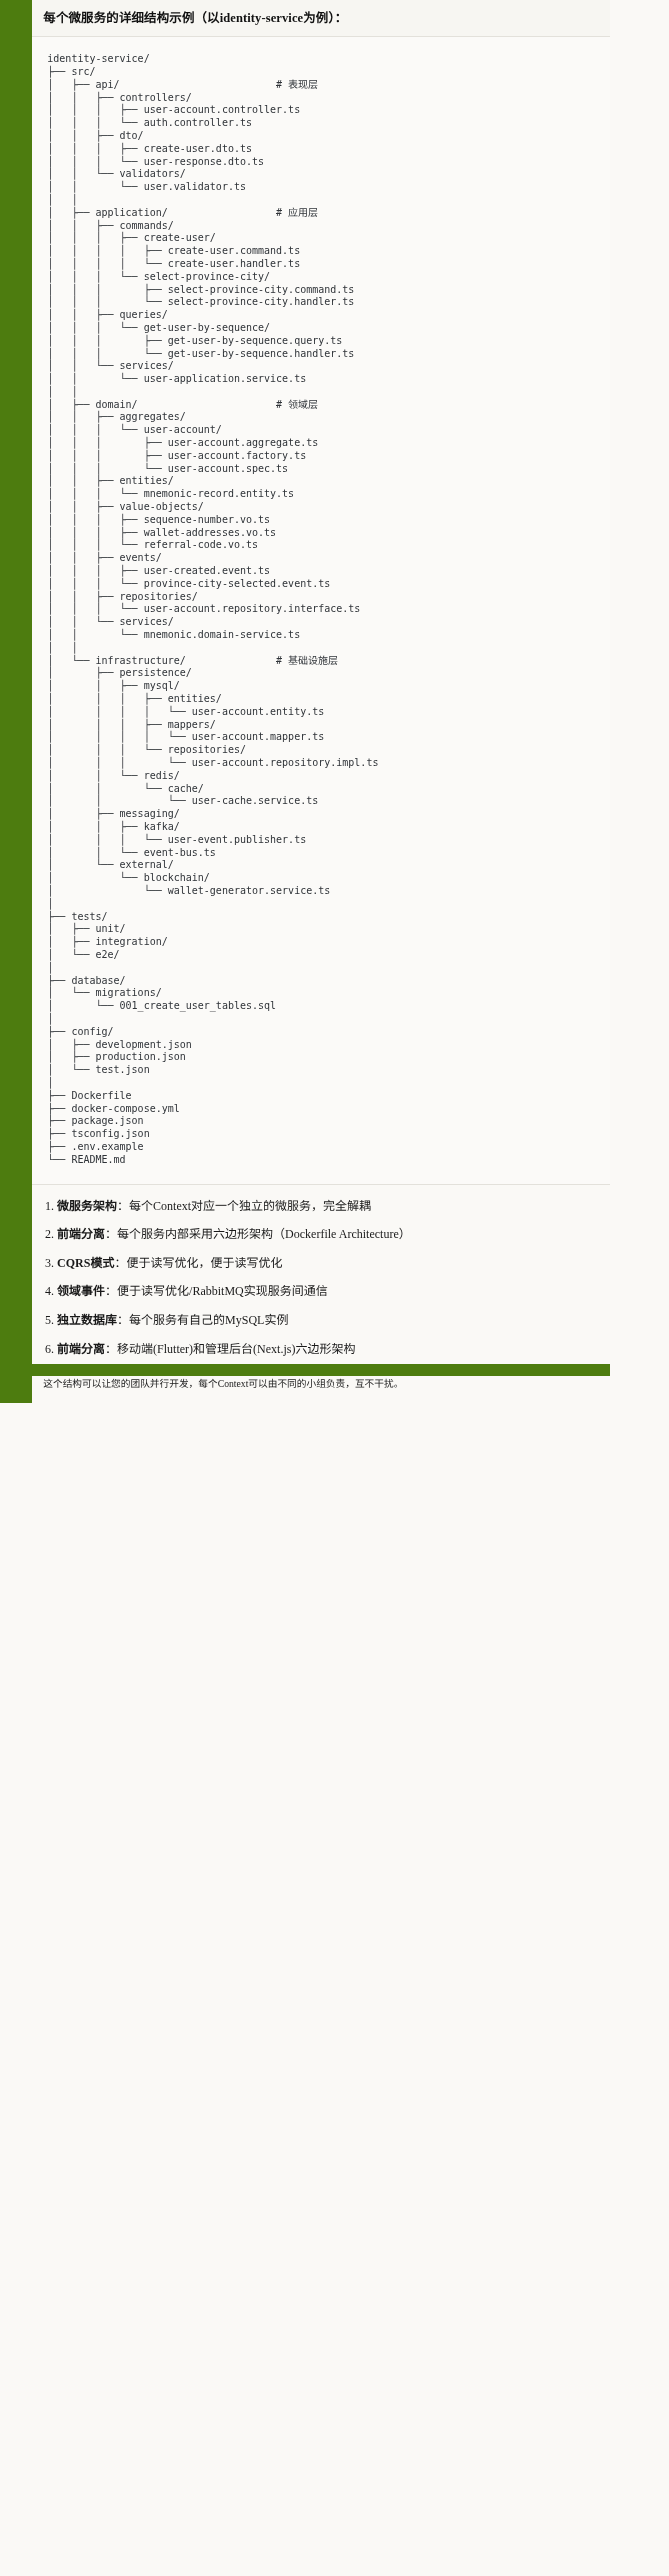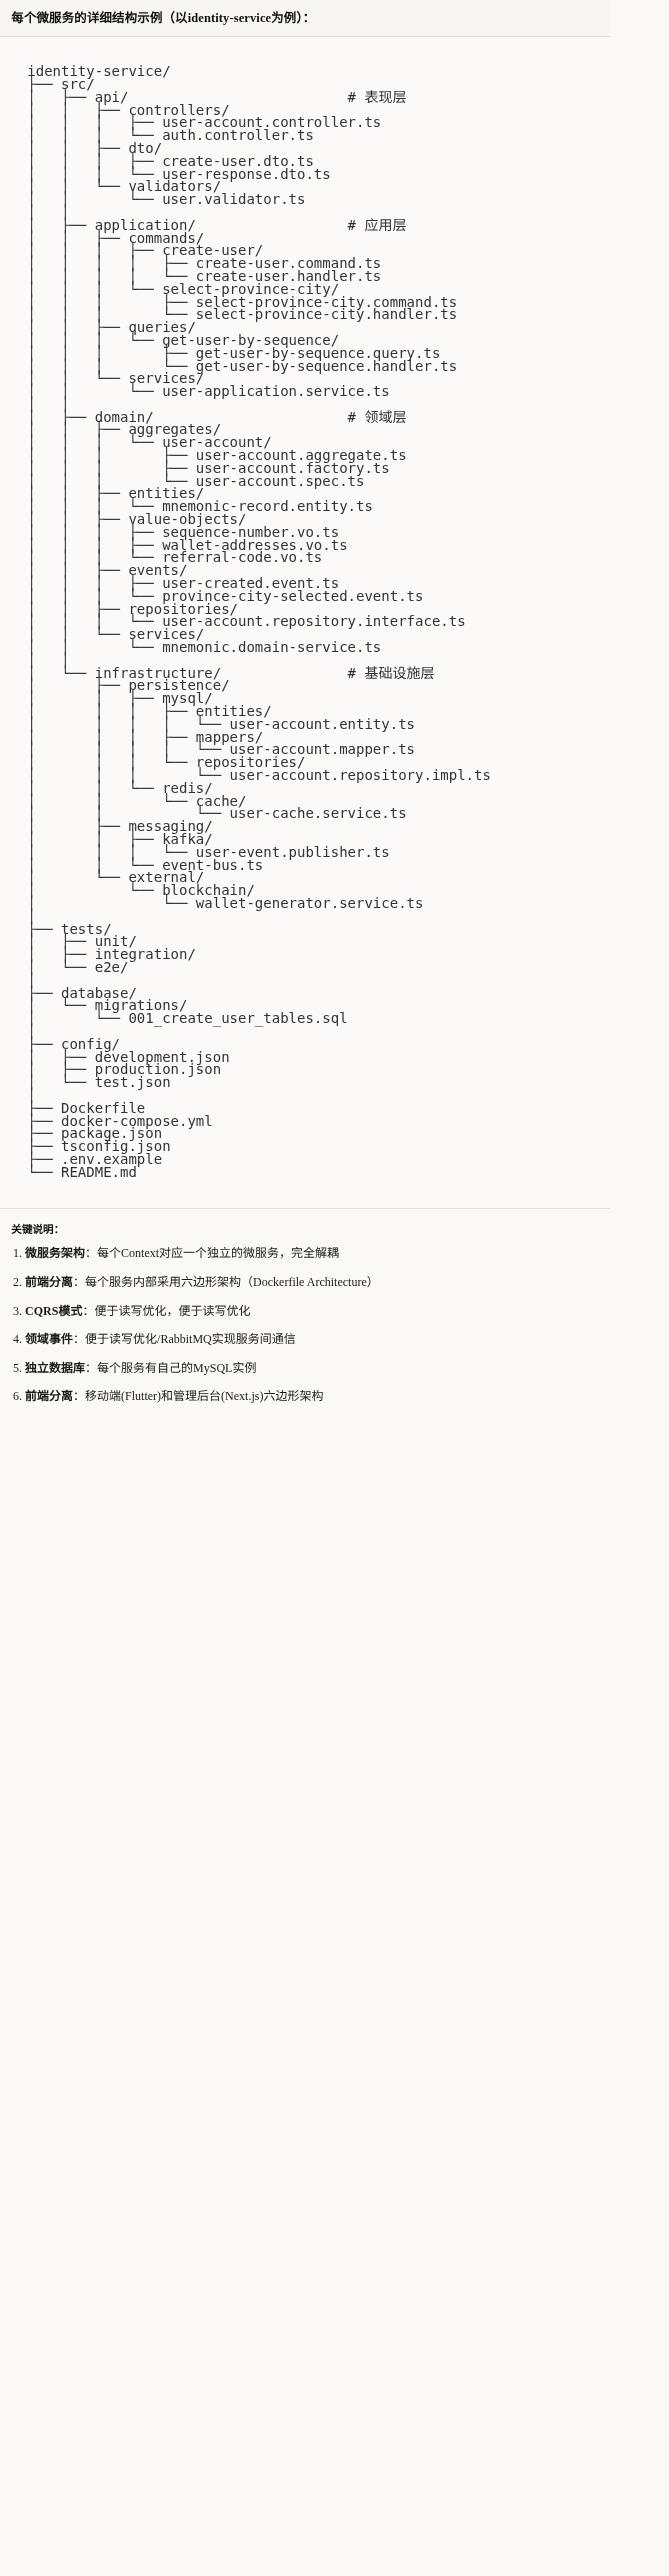--- a/index.html
+++ b/index.html
@@ -12,20 +12,21 @@
     width: 669px;
     font-family: "Liberation Sans", sans-serif;
     color: #1a1a1a;
     -webkit-font-smoothing: antialiased;
   }
 
   .page {
     width: 610px;
     box-sizing: border-box;
     background: #4d7c0f;
+    padding-left: 32px;
   }
 
   
   .doc-header {
     padding: 10px 11.3px 8.8px 11.3px;
     background: #f7f6f2;
     border-bottom: 0.6px solid #e3e1db;
   }
   .doc-title {
     margin: 0;
@@ -37,23 +38,23 @@
     font-family: "Liberation Serif", "DejaVu Serif", serif;
   }
 
   
   .tree-block {
     background: #fbfaf8;
     padding: 12.5px 11.3px 13.8px 11.3px;
     border-bottom: 0.6px solid #e3e1db;
   }
   pre.tree {
-    margin: 16px;
+    margin: 4px;
     font-family: "DejaVu Sans Mono", "Liberation Mono", monospace;
-    font-size: 14px;
+    font-size: 10px;
     line-height: 12.8px;
     color: #2f3338;
     white-space: pre;
     tab-size: 4;
     overflow-x: visible;
   }
 
   
   .notes-block {
     padding: 11.3px 11.3px 6.3px 11.3px;
@@ -191,21 +192,20 @@
 │
 ├── Dockerfile
 ├── docker-compose.yml
 ├── package.json
 ├── tsconfig.json
 ├── .env.example
 └── README.md</pre>
   </section>
 
   <section class="notes-block">
-    <h2 class="notes-title">关键说明：</h2>
 
     <ol class="notes-list">
       <li>
         <span class="note-term">微服务架构</span><span class="note-desc">：每个Context对应一个独立的微服务，完全解耦</span>
       </li>
       <li>
         <span class="note-term">前端分离</span><span class="note-desc">：每个服务内部采用六边形架构（Dockerfile Architecture）</span>
       </li>
       <li>
         <span class="note-term">CQRS模式</span><span class="note-desc">：便于读写优化，便于读写优化</span>
@@ -215,15 +215,16 @@
       </li>
       <li>
         <span class="note-term">独立数据库</span><span class="note-desc">：每个服务有自己的MySQL实例</span>
       </li>
       <li>
         <span class="note-term">前端分离</span><span class="note-desc">：移动端(Flutter)和管理后台(Next.js)六边形架构</span>
       </li>
     </ol>
   </section>
 
+  <p class="closing">这个结构可以让您的团队并行开发，每个Context可以由不同的小组负责，互不干扰。</p>
 
 </div>
 
 
 </body></html>

